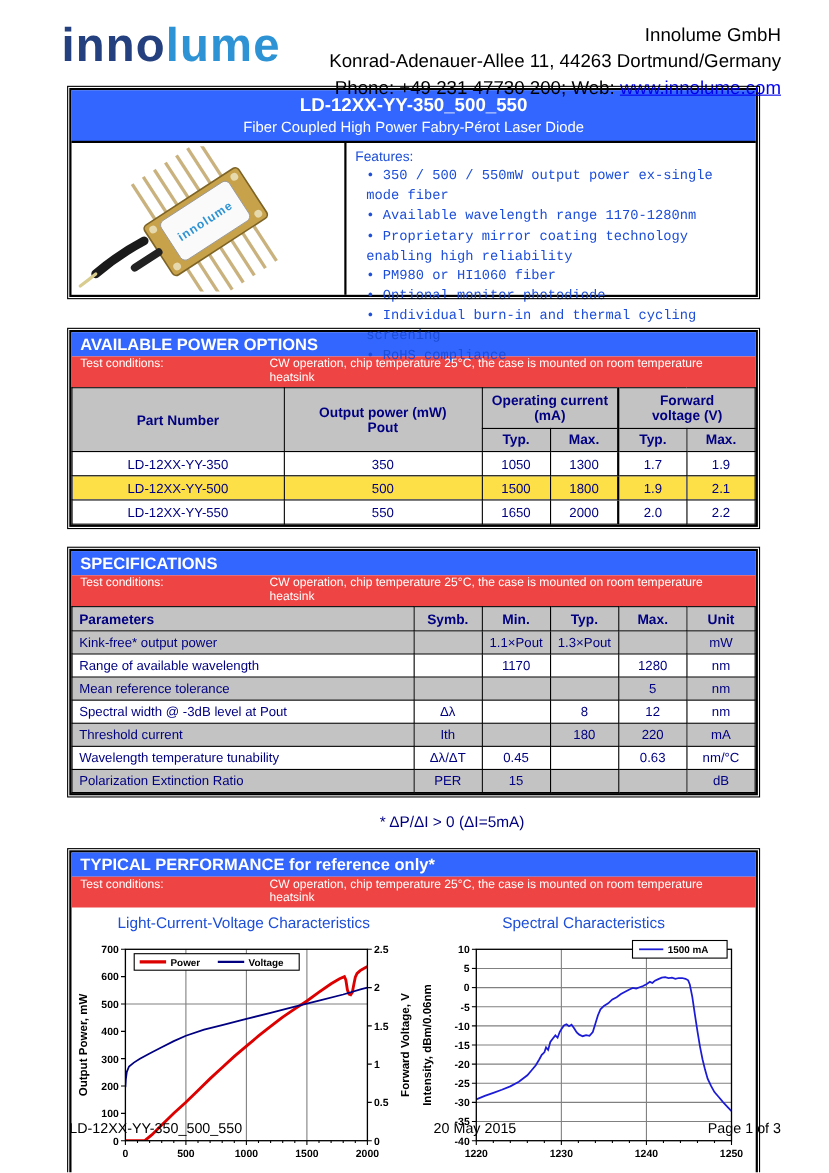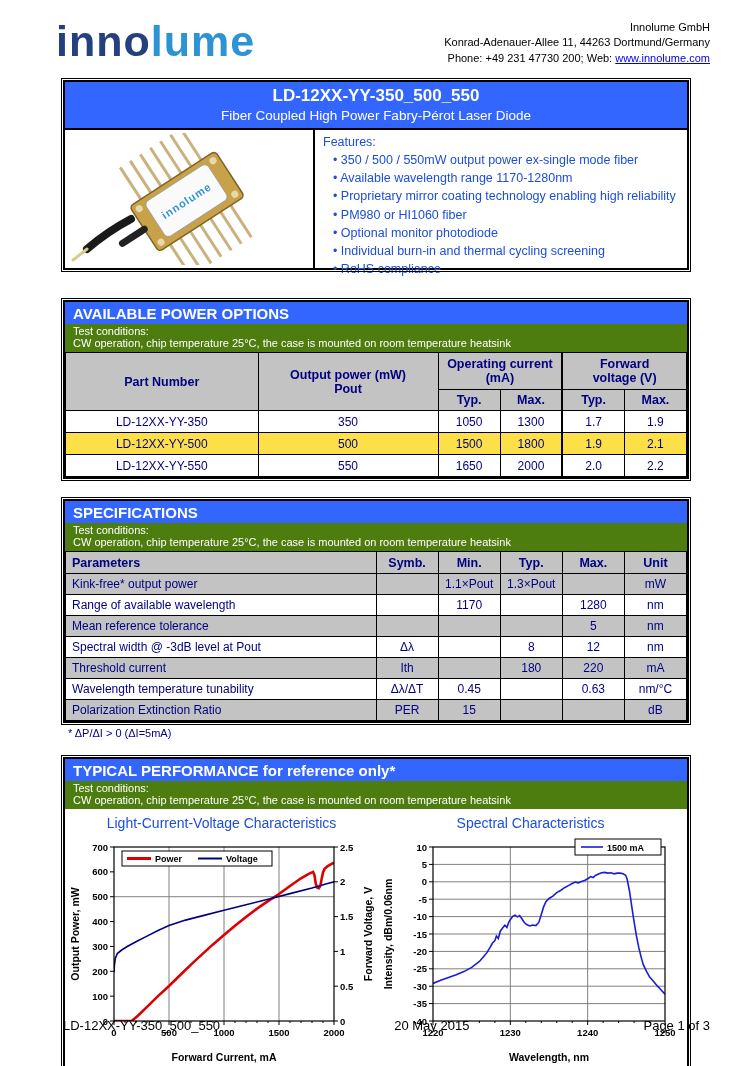--- a/index.html
+++ b/index.html
@@ -2,52 +2,52 @@
 <html><head>
 <meta charset="utf-8">
 <style>
   html,body{margin:0;padding:0;background:#fff;}
   .page{position:relative;width:754px;height:1066px;background:#fff;font-family:"Liberation Sans",sans-serif;overflow:hidden;}
   
   .hdr{display:flex;justify-content:space-between;align-items:flex-start;padding:16px 44px 0 56px;height:58px;}
   .logo{font-size:43px;font-weight:900;letter-spacing:1px;line-height:1;margin-top:4px;}
   .logo .l1{color:#24407E;}
   .logo .l2{color:#2E93D4;}
-  .contact{text-align:right;font-size:11px;color:#000;line-height:1.4;padding-top:4px;}
+  .contact{text-align:right;font-size:17px;color:#000;line-height:1.4;padding-top:4px;}
   .contact a{color:#0000EE;text-decoration:underline;}
   
   .dbox{width:622px;margin-left:63px;border:2px solid #000;outline:1px solid #000;outline-offset:1px;background:#fff;}
   
   .titlebar{background:#3366FF;color:#fff;text-align:center;padding:4px 0 5px 0;border-bottom:2px solid #000;}
   .titlebar .t1{font-size:17px;font-weight:bold;}
   .titlebar .t2{font-size:13.5px;margin-top:2px;}
   .introrow{display:flex;height:138px;}
   .photocell{width:248px;border-right:2px solid #000;display:flex;align-items:center;justify-content:center;}
   .featcell{flex:1;padding:3px 8px;color:#1d4ed8;font-size:12.5px;line-height:1.45;}
-  .feat-item{padding-left:10px;}
+  .feat-item{padding-left:10px;font-family:Liberation Mono, monospace;}
   
   .secbar{background:#3366FF;color:#fff;font-weight:bold;font-size:15px;padding:3px 8px 2px 8px;}
-  .tcrow{background:#4d7c0f;color:#fff;font-size:11px;display:flex;padding:1px 8px 3px 8px;flex-direction:column;}
+  .tcrow{background:#ef4444;color:#fff;font-size:11px;display:flex;padding:1px 8px 3px 8px;}
   .tcrow .tclabel{width:172px;flex:none;}
   table.dtable{width:100%;border-collapse:collapse;table-layout:fixed;}
   .dtable th,.dtable td{border:1px solid #000;color:#000080;text-align:center;overflow:hidden;}
   .dtable th{background:#C3C3C3;font-size:12.5px;font-weight:bold;}
   .dtable td{font-size:12px;height:19px;}
   .prewrap{white-space:pre-line;}
   .power-table thead tr:first-child th{height:34px;}
   .power-table thead tr:nth-child(2) th{height:18px;}
   .power-table tbody tr:nth-child(2){background:#fde047;}
   .power-table td:nth-child(5),
   .power-table thead tr:first-child th:nth-child(4),
   .power-table thead tr:nth-child(2) th:nth-child(3){border-left:3px double #000;border-left-width:2.5px;}
   .spec-table th{height:19px;}
   .spec-table td{height:18px;}
   .spec-table th:first-child,.spec-table td:first-child{text-align:left;padding-left:6px;}
   .spec-table tbody tr:nth-child(odd){background:#C3C3C3;}
-  .specnote{margin:4px 0 0 68px;font-size:11px;color:#000080;}
+  .specnote{margin:16px 0 0 68px;font-size:14px;color:#000080;text-align:center;}
   
   .charts{display:flex;padding:2px 2px 0 2px;}
   .chartblk{width:50%;}
   .charttitle{text-align:center;color:#1d4ed8;font-size:14px;padding:4px 0 2px 0;}
   .perfnote{border-top:1px solid #000;font-size:10px;color:#000;padding:3px 6px;}
   
   .footer{position:absolute;left:63px;right:44px;top:1018px;display:flex;justify-content:space-between;font-size:13px;color:#000;}
   .mt1{margin-top:6px;} .mt2{margin-top:30px;} .mt3{margin-top:20px;} .mt4{margin-top:18px;}
 </style>
 </head>

